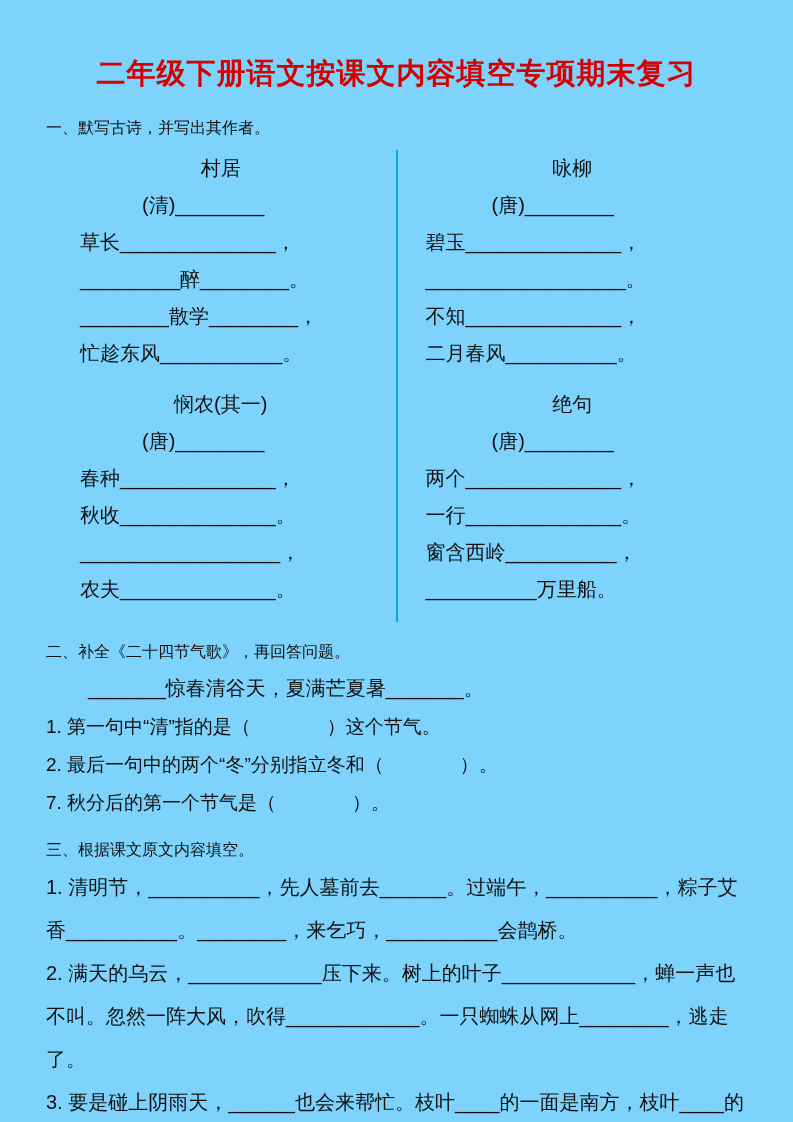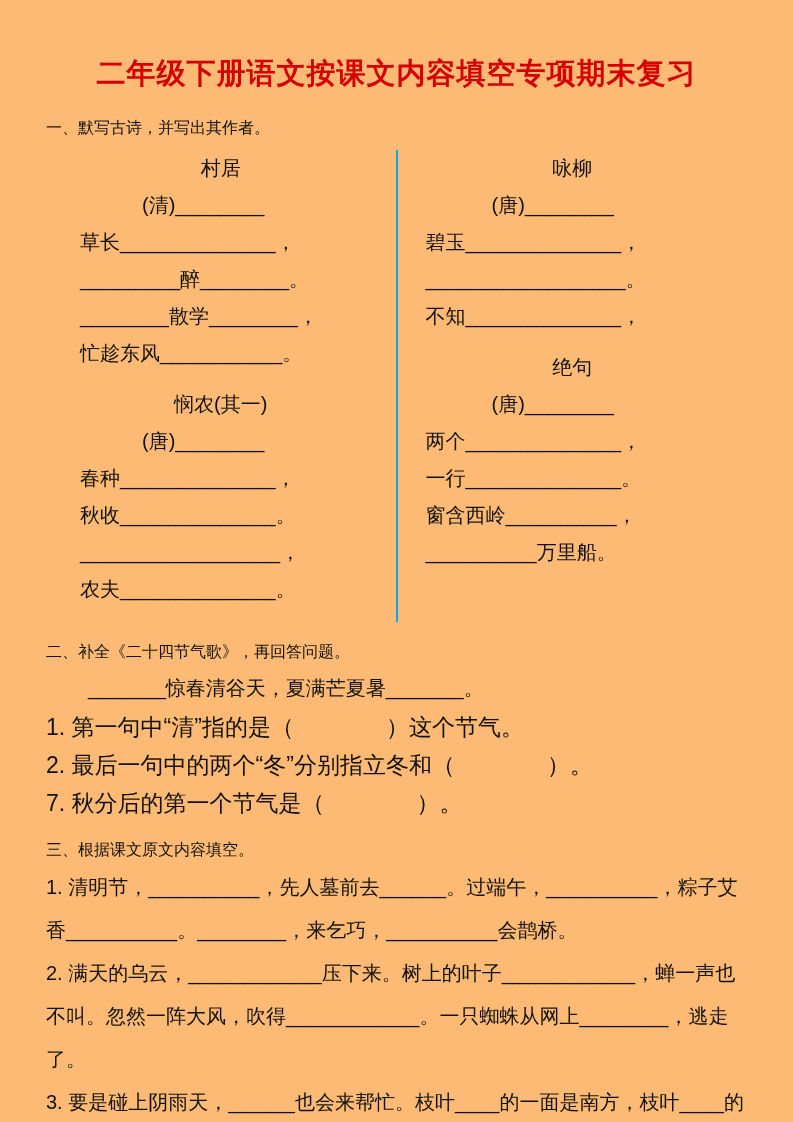--- a/index.html
+++ b/index.html
@@ -6,21 +6,21 @@
     margin: 0;
     padding: 0;
     background: #ffffff;
   }
   .page {
     position: relative;
     width: 793px;
     height: 1122px;
     box-sizing: border-box;
     padding: 46px 46px 0 46px;
-    background: #fdba74;
+    background: #7dd3fc;
     color: #111111;
     font-family: "Liberation Sans", "DejaVu Sans", sans-serif;
     overflow: hidden;
   }
   .title {
     margin: 8px 0 18px 0;
     text-align: center;
     font-size: 29px;
     font-weight: 900;
     letter-spacing: 1px;
@@ -66,21 +66,21 @@
   .col-left .poem-line { padding-left: 34px; }
   .col-right .poem-line { padding-left: 28px; }
   
   .section-2 { margin-top: 14px; }
   .song-line {
     padding-left: 42px;
     font-size: 20px;
     line-height: 40px;
   }
   .question {
-    font-size: 23px;
+    font-size: 19px;
     line-height: 38px;
   }
   
   .section-3 { margin-top: 12px; }
   .fill-item {
     margin: 0;
     font-size: 20px;
     line-height: 43px;
     word-break: break-all;
     overflow-wrap: anywhere;
@@ -119,20 +119,21 @@
     </div>
 
     <div class="col col-right">
 
       <div class="poem">
         <div class="poem-title">咏柳</div>
         <div class="poem-author">(唐)________</div>
         <div class="poem-line">碧玉______________，</div>
         <div class="poem-line">__________________。</div>
         <div class="poem-line">不知______________，</div>
+        <div class="poem-line">二月春风__________。</div>
       </div>
 
       <div class="poem">
         <div class="poem-title">绝句</div>
         <div class="poem-author">(唐)________</div>
         <div class="poem-line">两个______________，</div>
         <div class="poem-line">一行______________。</div>
         <div class="poem-line">窗含西岭__________，</div>
         <div class="poem-line">__________万里船。</div>
       </div>

